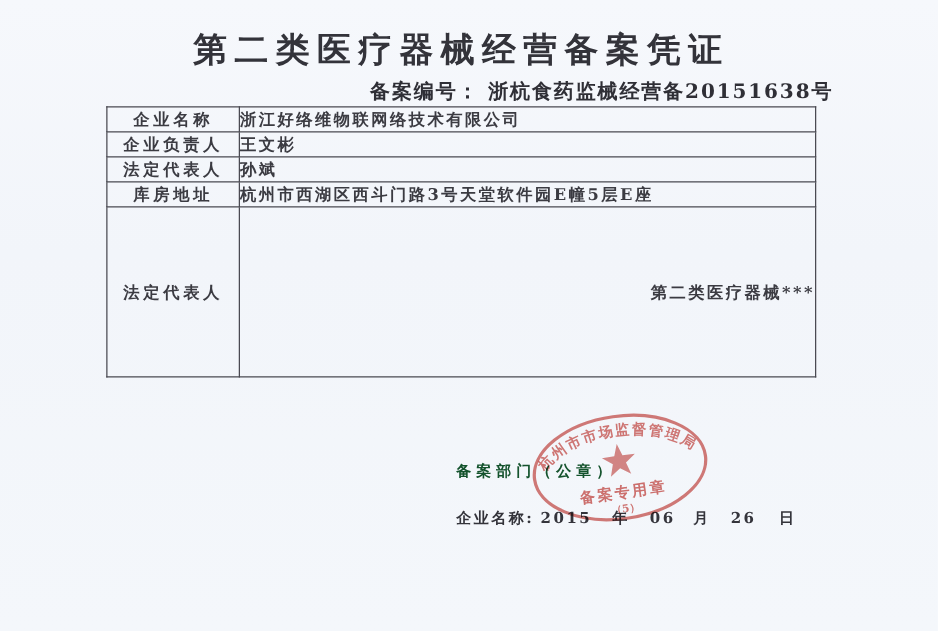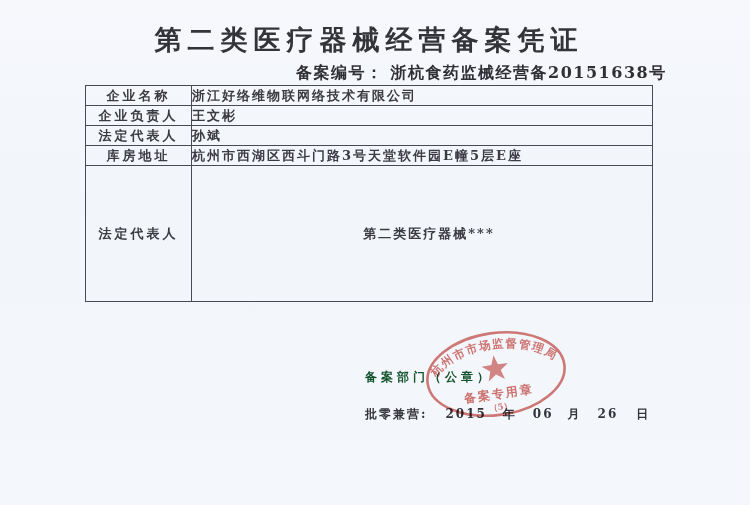--- a/index.html
+++ b/index.html
@@ -27,33 +27,33 @@
   }
   table.cert td{
     border:1px solid #4a4a52;
     font-size:13px;font-weight:600;color:#3b3b42;
     padding:0;vertical-align:middle;margin-top:40px;
   }
   td.lbl{width:105px;text-align:center;letter-spacing:3px;}
   td.val{text-align:left;letter-spacing:2px;}
   tr.row-s{height:20px;}
   tr.row-l{height:136px;}
-  tr.row-l td.val{text-align:center;padding-left:14px;letter-spacing:2px;}
+  tr.row-l td.val{text-align:right;padding-left:14px;letter-spacing:2px;}
   .dept-line{
     position:absolute;left:365px;top:369px;
     font-size:12px;font-weight:700;letter-spacing:4px;color:#14532d;
     white-space:nowrap;
   }
   .date-line{
     position:absolute;left:365px;top:387px;
     font-size:12px;font-weight:700;letter-spacing:2px;color:#34343b;
     white-space:nowrap;display:flex;align-items:baseline;
   }
   .date-line .seg{display:inline-block;}
-  .date-line .y{margin-left:18px;}
+  .date-line .y{margin-left:5px;}
   .date-line .yu{margin-left:16px;}
   .date-line .m{margin-left:16px;}
   .date-line .mu{margin-left:14px;}
   .date-line .d{margin-left:16px;margin-top:20px;}
   .date-line .du{margin-left:18px;}
   .stamp{
     position:absolute;left:416px;top:324px;width:160px;height:100px;
     transform:rotate(-8deg);
     mix-blend-mode:multiply;opacity:.88;
     pointer-events:none;
@@ -92,21 +92,21 @@
       <tr class="row-l">
         <td class="lbl">法定代表人</td>
         <td class="val">第二类医疗器械***</td>
       </tr>
     </tbody>
   </table>
 
   <div class="dept-line">备案部门（公章）</div>
 
   <div class="date-line">
-    <span class="seg">批零兼营:</span>
+    <span class="seg">企业名称:</span>
     <span class="seg y">2015</span>
     <span class="seg yu">年</span>
     <span class="seg m">06</span>
     <span class="seg mu">月</span>
     <span class="seg d">26</span>
     <span class="seg du">日</span>
   </div>
 
   <svg class="stamp" viewBox="0 0 160 100" xmlns="http://www.w3.org/2000/svg">
     <defs>

